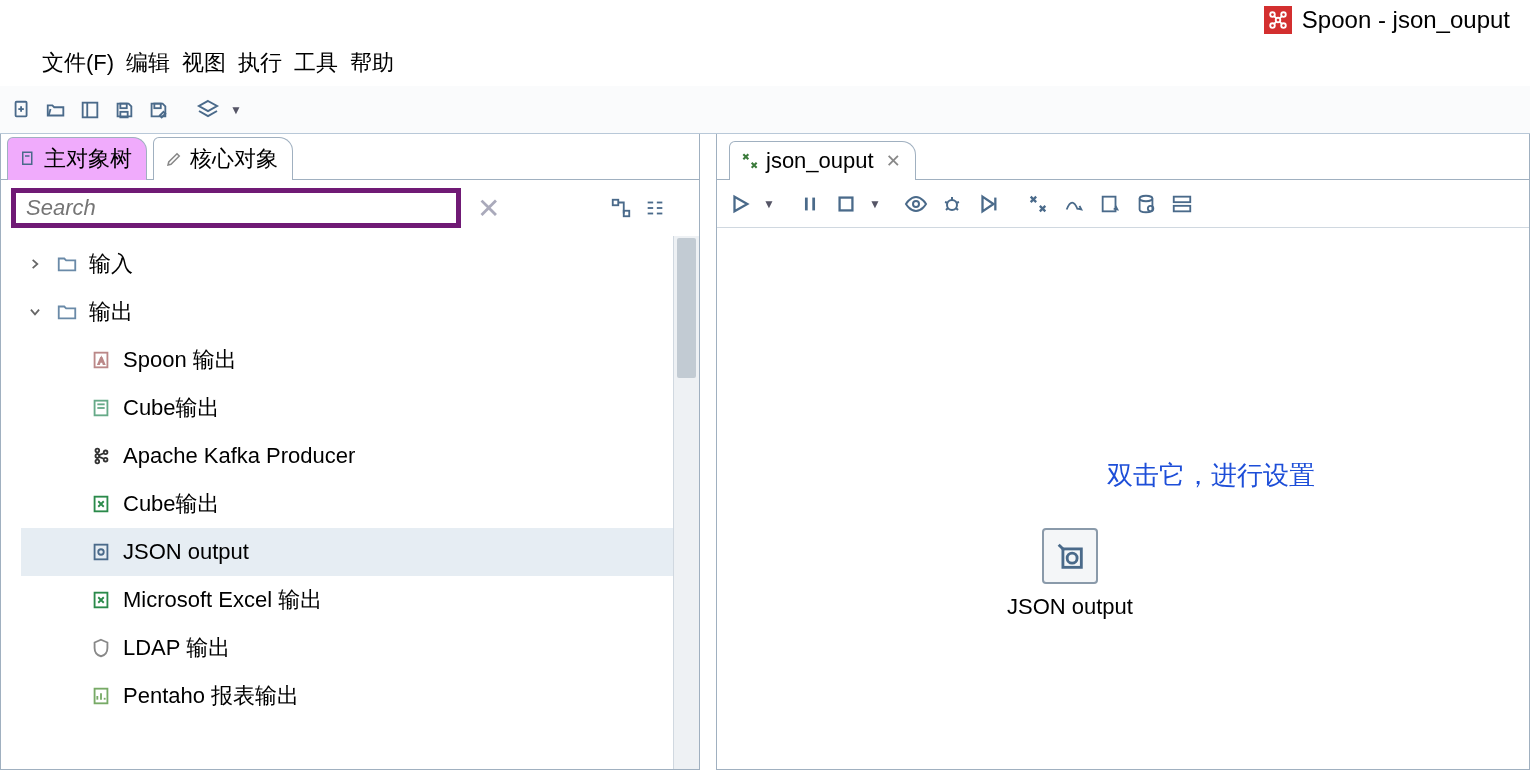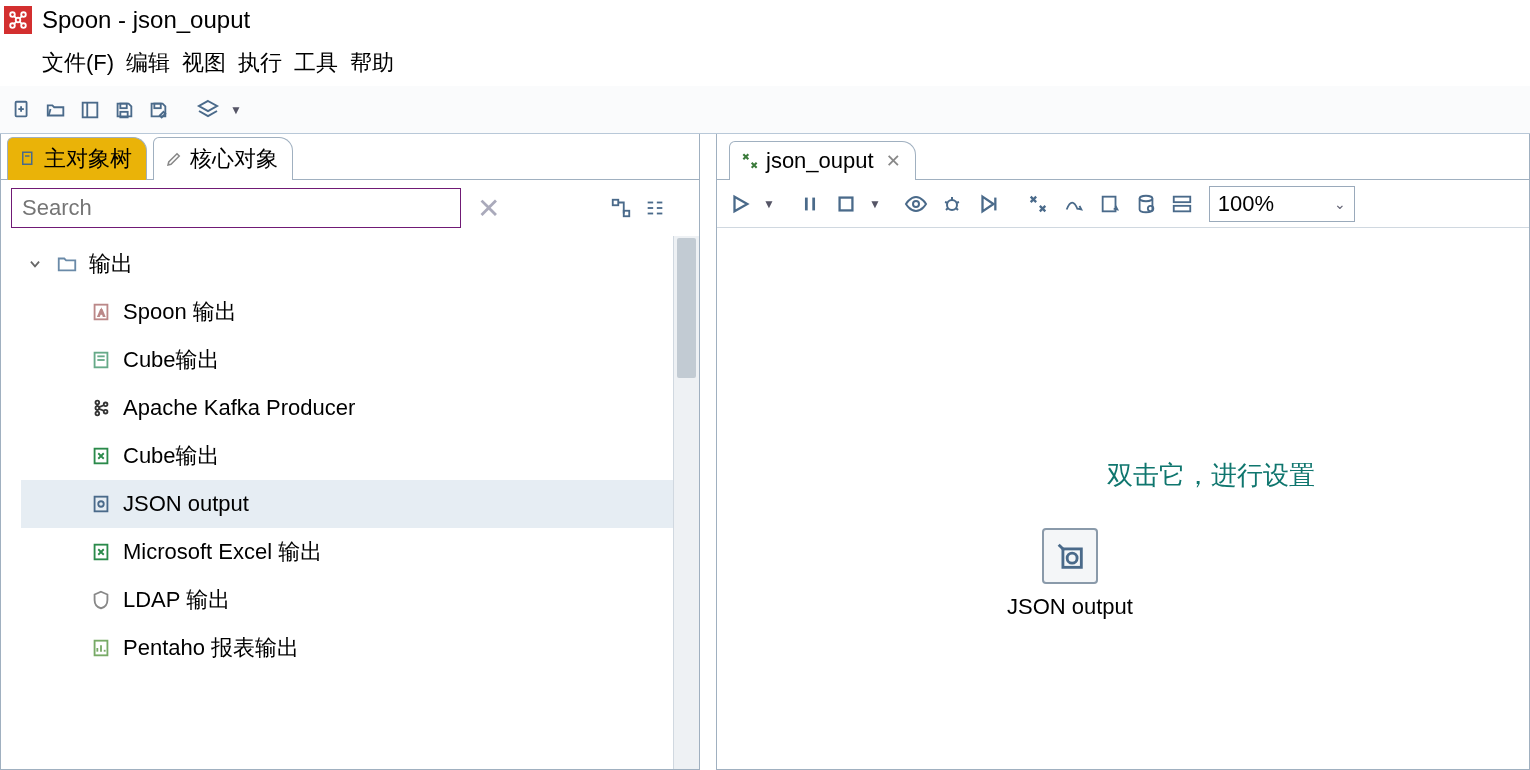--- a/index.html
+++ b/index.html
@@ -1,33 +1,33 @@
 <!DOCTYPE html>
 <html><head>
 <meta charset="utf-8">
 <style>
 * { box-sizing: border-box; margin: 0; padding: 0; }
 body { font-family: "Segoe UI", "Microsoft YaHei", sans-serif; font-size: 20px; color: #000; background: #fff; width: 1530px; height: 770px; overflow: hidden; }
-.titlebar { display: flex; align-items: center; padding: 4px 4px; height: 40px; background: #fff; }
+.titlebar { display: flex; align-items: center; padding: 4px 20px; height: 40px; background: #fff; justify-content: flex-end; }
 .app-icon { width: 28px; height: 28px; background: #d32f2f; margin-right: 10px; display: flex; align-items: center; justify-content: center; }
 .app-icon svg { width: 22px; height: 22px; }
 .menubar { display: flex; gap: 4px; padding: 6px 10px; font-size: 22px; margin-left: 28px; }
 .menubar span { padding: 2px 4px; cursor: default; }
 .toolbar1 { display: flex; align-items: center; padding: 4px 8px; gap: 6px; border-bottom: 1px solid #b8c8d8; background: #fafbfc; height: 48px; }
 .tb-icon { width: 28px; height: 28px; display: flex; align-items: center; justify-content: center; color: #4a6a8a; }
 .tb-sep { width: 10px; }
 .main { display: flex; height: calc(100% - 134px); }
 .left-panel { width: 700px; border: 1px solid #a0b0c0; border-top: none; display: flex; flex-direction: column; background: #fff; }
 .left-tabs { display: flex; align-items: flex-end; height: 46px; background: #fff; position: relative; border-bottom: 1px solid #a0b0c0; }
 .ltab { display: flex; align-items: center; padding: 6px 14px 6px 10px; border: 1px solid #a0b0c0; border-bottom: none; border-radius: 6px 14px 0 0; background: #fff; font-size: 22px; gap: 6px; margin-left: 6px; margin-bottom: -1px; }
 .ltab.active { background: #fff; font-family: Liberation Serif, serif; }
-.ltab.inactive { background: #eab308; }
+.ltab.inactive { background: #f0abfc; }
 .tab-icon { width: 20px; height: 20px; display: flex; align-items: center; justify-content: center; }
 .search-row { display: flex; align-items: center; padding: 8px 10px; gap: 10px; }
-.search-input { flex: 0 0 450px; height: 40px; border: 1px solid #701a75; padding: 4px 10px; font-size: 22px; color: #888; }
+.search-input { flex: 0 0 450px; height: 40px; border: 5px solid #701a75; padding: 4px 10px; font-size: 22px; color: #888; font-style: italic; }
 .search-clear { color: #aab; font-size: 28px; padding: 0 6px; }
 .search-toolicons { display: flex; gap: 6px; margin-left: auto; margin-right: 20px; }
 .tree-container { flex: 1; display: flex; overflow: hidden; }
 .tree { flex: 1; padding: 4px 0 4px 20px; overflow-y: auto; }
 .tree-row { display: flex; align-items: center; height: 48px; font-size: 22px; gap: 10px; cursor: default; }
 .indent0 { padding-left: 4px; }
 .indent1 { padding-left: 68px; }
 .chevron { width: 20px; height: 20px; display: flex; align-items: center; justify-content: center; color: #555; }
 .folder-ic { width: 24px; height: 24px; display: flex; align-items: center; justify-content: center; color: #6a8aa8; }
 .leaf-ic { width: 24px; height: 24px; display: flex; align-items: center; justify-content: center; }
@@ -38,21 +38,21 @@
 .right-panel { flex: 1; border: 1px solid #a0b0c0; border-top: none; display: flex; flex-direction: column; background: #fff; }
 .right-tabs { display: flex; align-items: flex-end; height: 46px; border-bottom: 1px solid #a0b0c0; }
 .rtab { display: flex; align-items: center; padding: 6px 14px 6px 10px; border: 1px solid #a0b0c0; border-bottom: none; border-radius: 6px 14px 0 0; background: #fff; font-size: 22px; gap: 6px; margin-left: 12px; margin-bottom: -1px; }
 .rtab .close-x { color: #888; font-size: 18px; margin-left: 6px; }
 .right-toolbar { display: flex; align-items: center; padding: 4px 8px; gap: 6px; height: 48px; border-bottom: 1px solid #d0d8e0; }
 .rtb-ic { width: 30px; height: 30px; display: flex; align-items: center; justify-content: center; color: #4a6a8a; }
 .rtb-sep { width: 8px; }
 .zoom-sel { display: flex; align-items: center; border: 1px solid #9aaabb; height: 36px; padding: 0 8px; gap: 60px; font-size: 22px; margin-left: 6px; }
 .zoom-sel .chev { font-size: 14px; color: #667; }
 .canvas { flex: 1; position: relative; background: #fff; }
-.annotation { position: absolute; color: #0f766e; font-size: 26px; top: 230px; left: 390px; }
+.annotation { position: absolute; color: #1d4ed8; font-size: 26px; top: 230px; left: 390px; }
 .node { position: absolute; top: 300px; left: 290px; display: flex; flex-direction: column; align-items: center; gap: 10px; }
 .node-box { width: 56px; height: 56px; border: 2px solid #8a9aaa; border-radius: 4px; display: flex; align-items: center; justify-content: center; background: #f4f6f8; }
 .node-label { font-size: 22px; }
 .dd-arrow { font-size: 12px; color: #556; margin-left: 2px; }
 </style>
 </head>
 <body>
 
 <div class="titlebar">
   <div class="app-icon">
@@ -168,20 +168,33 @@
               <line x1="14" y1="18" x2="20" y2="18"></line>
             </svg>
           </div>
       </div>
     </div>
     <div class="tree-container">
       <div class="tree">
         <div class="tree-row indent0">
           <span class="chevron">
               <svg width="14" height="14" viewBox="0 0 24 24" fill="none" stroke="#666" stroke-width="3">
+                <path d="M8 5l8 7-8 7"></path>
+              </svg>
+            </span>
+          <span class="folder-ic">
+              <svg width="22" height="22" viewBox="0 0 24 24" fill="none" stroke="#6a8aa8" stroke-width="2">
+                <path d="M3 6h6l2 2h10v11H3z"></path>
+              </svg>
+            </span>
+          <span>输入</span>
+        </div>
+        <div class="tree-row indent0">
+          <span class="chevron">
+              <svg width="14" height="14" viewBox="0 0 24 24" fill="none" stroke="#666" stroke-width="3">
                 <path d="M5 8l7 8 7-8"></path>
               </svg>
             </span>
           <span class="folder-ic">
               <svg width="22" height="22" viewBox="0 0 24 24" fill="none" stroke="#6a8aa8" stroke-width="2">
                 <path d="M3 6h6l2 2h10v11H3z"></path>
               </svg>
             </span>
           <span>输出</span>
         </div>
@@ -354,24 +367,20 @@
             <path d="M5 6v12c0 2 3 3 7 3s7-1 7-3V6"></path>
             <circle cx="17" cy="17" r="3"></circle>
           </svg>
         </div>
       <div class="rtb-ic">
           <svg width="22" height="22" viewBox="0 0 24 24" fill="none" stroke="#4a6a8a" stroke-width="2">
             <rect x="3" y="4" width="18" height="6"></rect>
             <rect x="3" y="14" width="18" height="6"></rect>
           </svg>
         </div>
-      <div class="zoom-sel">
-        <span>100%</span>
-        <span class="chev">⌄</span>
-      </div>
     </div>
     <div class="canvas">
       <div class="annotation">双击它，进行设置</div>
       <div class="node">
         <div class="node-box">
           <svg width="34" height="34" viewBox="0 0 24 24" fill="none" stroke="#4a6a8a" stroke-width="2">
               <path d="M4 4l4 4"></path>
               <rect x="7" y="7" width="13" height="13"></rect>
               <circle cx="13.5" cy="13.5" r="3.5"></circle>
             </svg>

